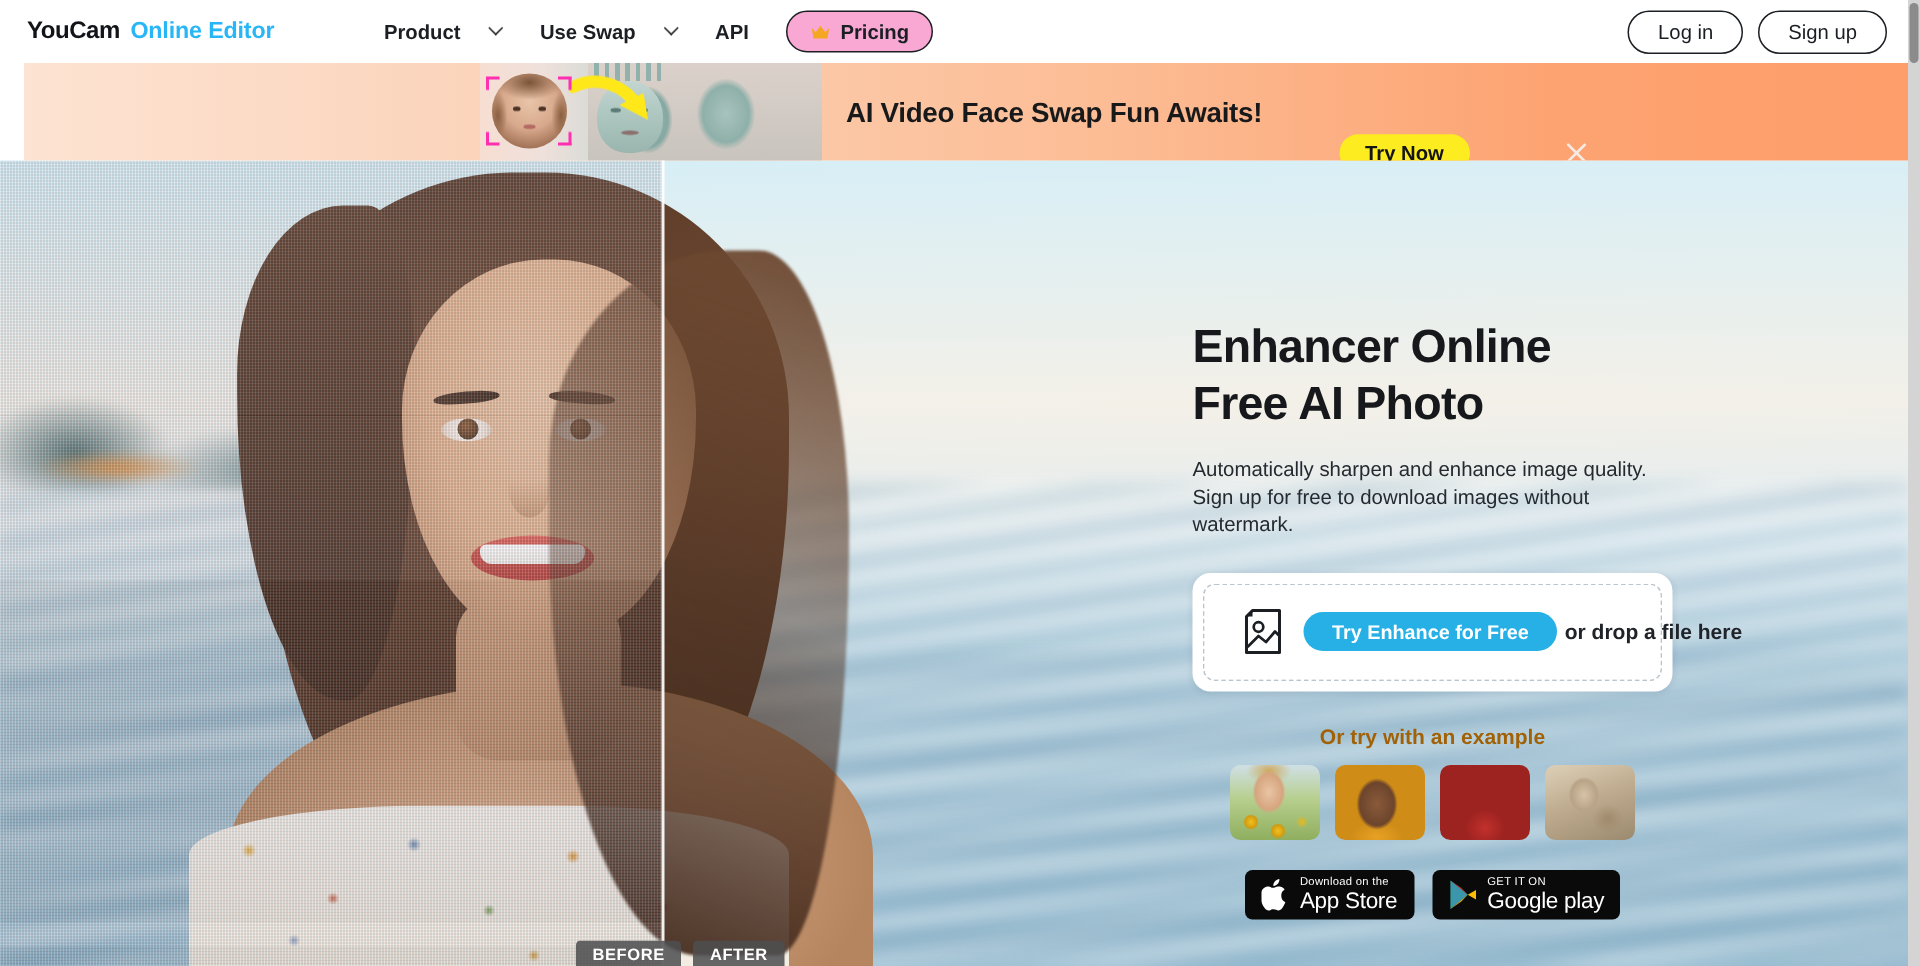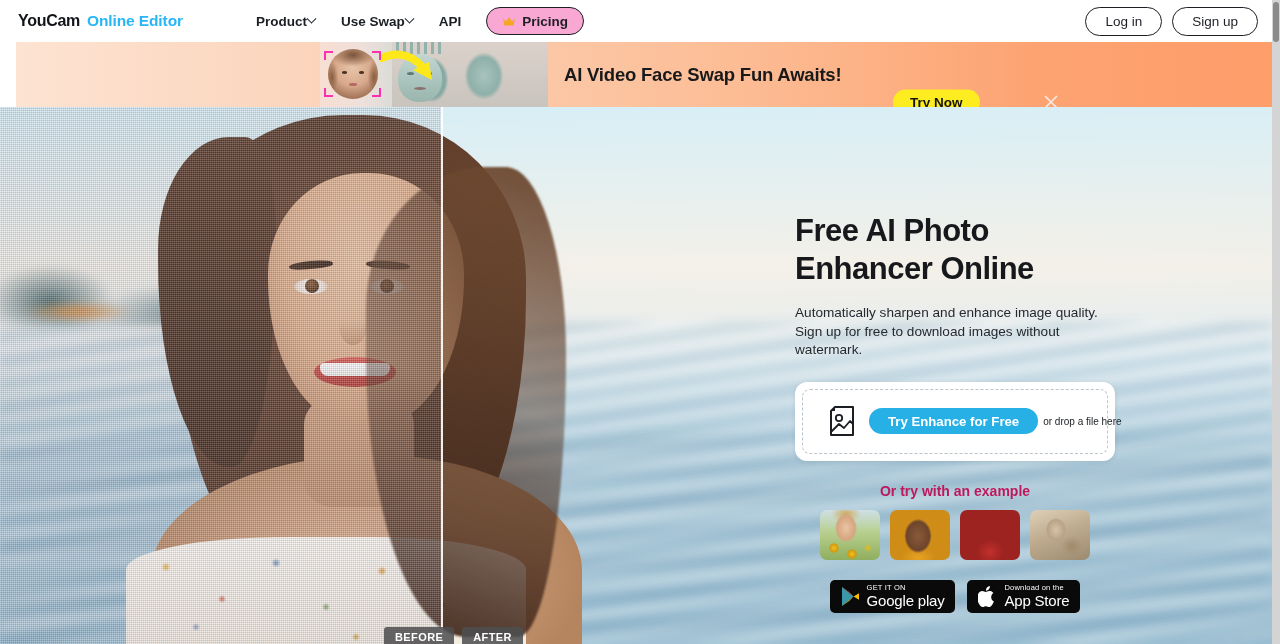--- a/index.html
+++ b/index.html
@@ -31,21 +31,21 @@
     font-size: 15.5px; font-weight: 600; color: #29b6f6;
     letter-spacing: -0.1px;
   }
   .nav-links {
     display: flex; align-items: center; gap: 0px;
     margin-left: 60px;
   }
   .nav-link {
     font-size: 13.5px; font-weight: 600; color: #1b1f24;
     padding: 6px 13px; cursor: pointer;
-    display: flex; align-items: center; gap: 1px;
+    display: flex; align-items: center; gap: 20px;
     white-space: nowrap;
   }
   .caret {
     display: inline-block; width: 7px; height: 7px;
     border-right: 1.4px solid #1b1f24;
     border-bottom: 1.4px solid #1b1f24;
     transform: rotate(45deg) translate(-2px,-2px);
   }
   .pricing-btn {
     margin-left: 12px;
@@ -345,24 +345,24 @@
   .photo-icon { width: 26px; height: 30px; flex: 0 0 auto; }
   .drop-col { display:flex; align-items: center; gap: 5px; }
   .cta {
     background: #27b0e6; color: #ffffff; border: none;
     border-radius: 999px; height: 26px; padding: 0 19px;
     font-size: 13.2px; font-weight: 700;
     font-family: "Liberation Sans", sans-serif;
     cursor: pointer; white-space: nowrap;
     display:flex; align-items:center; justify-content:center;
   }
-  .drop-hint { font-size: 10px; font-weight: 400; color: #20242a; white-space: nowrap; }
+  .drop-hint { font-size: 14px; font-weight: 700; color: #20242a; white-space: nowrap; }
   .example-title {
     margin-top: 22px; text-align: center; width: 320px;
-    font-size: 14px; font-weight: 700; color: #be185d;
+    font-size: 14px; font-weight: 700; color: #a16207;
   }
   .examples {
     margin-top: 11px; width: 320px;
     display: flex; justify-content: center; gap: 10px;
   }
   .ex {
     width: 60px; height: 50px; border-radius: 7px; overflow: hidden;
     cursor: pointer;
   }
   .ex1 { background:
@@ -521,22 +521,22 @@
   <div class="divider"></div>
 
   <div class="ba-labels">
     <div class="ba-pill">BEFORE</div>
     <div class="ba-pill">AFTER</div>
   </div>
 </div>
 
 <div class="panel">
   <div class="h1">
+    <div>Enhancer Online</div>
     <div>Free AI Photo</div>
-    <div>Enhancer Online</div>
   </div>
 
   <div class="sub">Automatically sharpen and enhance image quality. Sign up for free to download images without watermark.</div>
 
   <div class="drop-card">
     <div class="drop-inner">
       <svg class="photo-icon" viewBox="0 0 26 30">
         <path d="M6 1 H24 V29 H2 V5 Z" fill="#ffffff" stroke="#1b1f24" stroke-width="2" stroke-linejoin="round"></path>
         <path d="M6 1 L2 5 H6 Z" fill="#1b1f24"></path>
         <circle cx="10" cy="12" r="3.2" fill="none" stroke="#1b1f24" stroke-width="1.8"></circle>
@@ -555,41 +555,41 @@
 
   <div class="examples">
     <div class="ex ex1"></div>
     <div class="ex ex2"></div>
     <div class="ex ex3"></div>
     <div class="ex ex4"></div>
   </div>
 
   <div class="stores">
     <div class="store">
+      <svg width="19" height="23" viewBox="0 0 19 23">
+        <path d="M13.2 11.9c0-2.6 2.1-3.8 2.2-3.9-1.2-1.8-3.1-2-3.8-2-1.6-.2-3.1.9-3.9.9s-2.1-.9-3.4-.9C2.6 6 1 7.1 0.1 8.9c-1.8 3.2-.5 7.9 1.3 10.5.9 1.3 1.9 2.7 3.2 2.6 1.3-.05 1.8-.83 3.4-.83s2 .83 3.4.8c1.4 0 2.3-1.3 3.1-2.6.98-1.5 1.4-2.9 1.4-3-.03-.02-2.7-1.04-2.7-4.1z" fill="#ffffff"></path>
+        <path d="M10.9 4.2c.7-.85 1.17-2.03 1.04-3.2-1 .04-2.23.67-2.95 1.52-.65.75-1.22 1.95-1.07 3.1 1.12.09 2.27-.57 2.98-1.42z" fill="#ffffff"></path>
+      </svg>
+      <div class="store-txt">
+        <span class="store-small">Download on the</span>
+        <span class="store-big">App Store</span>
+      </div>
+    </div>
+
+    <div class="store">
       <svg width="19" height="21" viewBox="0 0 19 21">
         <path d="M1 1 L12.5 10.5 L1 20 Z" fill="#34a853"></path>
         <path d="M1 1 L12.5 10.5 L1 20 Z" fill="#4285f4" opacity=".55"></path>
         <path d="M12.5 10.5 L1 1 L8.2 6 Z" fill="#ea4335" opacity=".9"></path>
         <path d="M12.5 10.5 L1 20 L8.2 15 Z" fill="#fbbc04" opacity=".95"></path>
         <path d="M12.5 10.5 L18 7.3 L18 13.7 Z" fill="#fbbc04"></path>
       </svg>
       <div class="store-txt">
         <span class="store-small">GET IT ON</span>
         <span class="store-big gp">Google play</span>
       </div>
     </div>
-
-    <div class="store">
-      <svg width="19" height="23" viewBox="0 0 19 23">
-        <path d="M13.2 11.9c0-2.6 2.1-3.8 2.2-3.9-1.2-1.8-3.1-2-3.8-2-1.6-.2-3.1.9-3.9.9s-2.1-.9-3.4-.9C2.6 6 1 7.1 0.1 8.9c-1.8 3.2-.5 7.9 1.3 10.5.9 1.3 1.9 2.7 3.2 2.6 1.3-.05 1.8-.83 3.4-.83s2 .83 3.4.8c1.4 0 2.3-1.3 3.1-2.6.98-1.5 1.4-2.9 1.4-3-.03-.02-2.7-1.04-2.7-4.1z" fill="#ffffff"></path>
-        <path d="M10.9 4.2c.7-.85 1.17-2.03 1.04-3.2-1 .04-2.23.67-2.95 1.52-.65.75-1.22 1.95-1.07 3.1 1.12.09 2.27-.57 2.98-1.42z" fill="#ffffff"></path>
-      </svg>
-      <div class="store-txt">
-        <span class="store-small">Download on the</span>
-        <span class="store-big">App Store</span>
-      </div>
-    </div>
   </div>
 </div>
 
 <div class="scrollbar">
   <div class="scrollthumb"></div>
 </div>
 
 </body></html>

